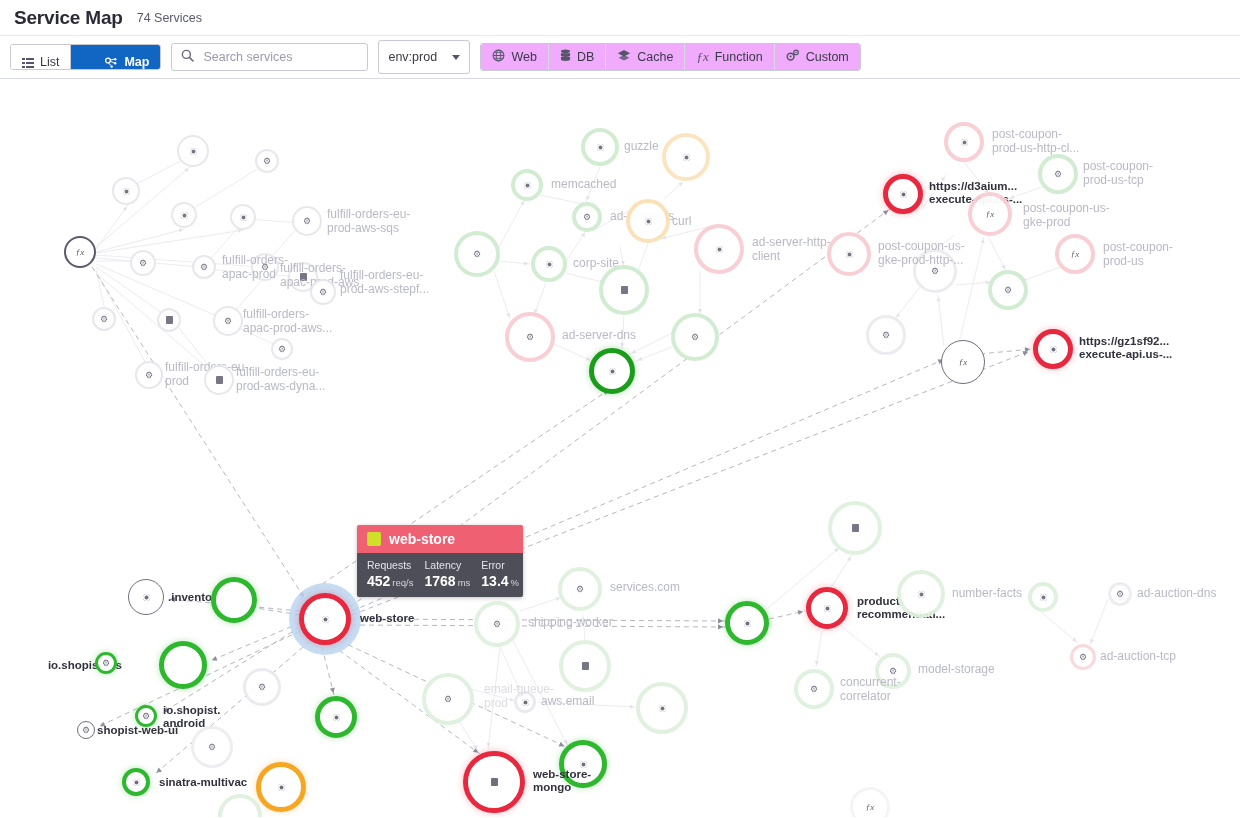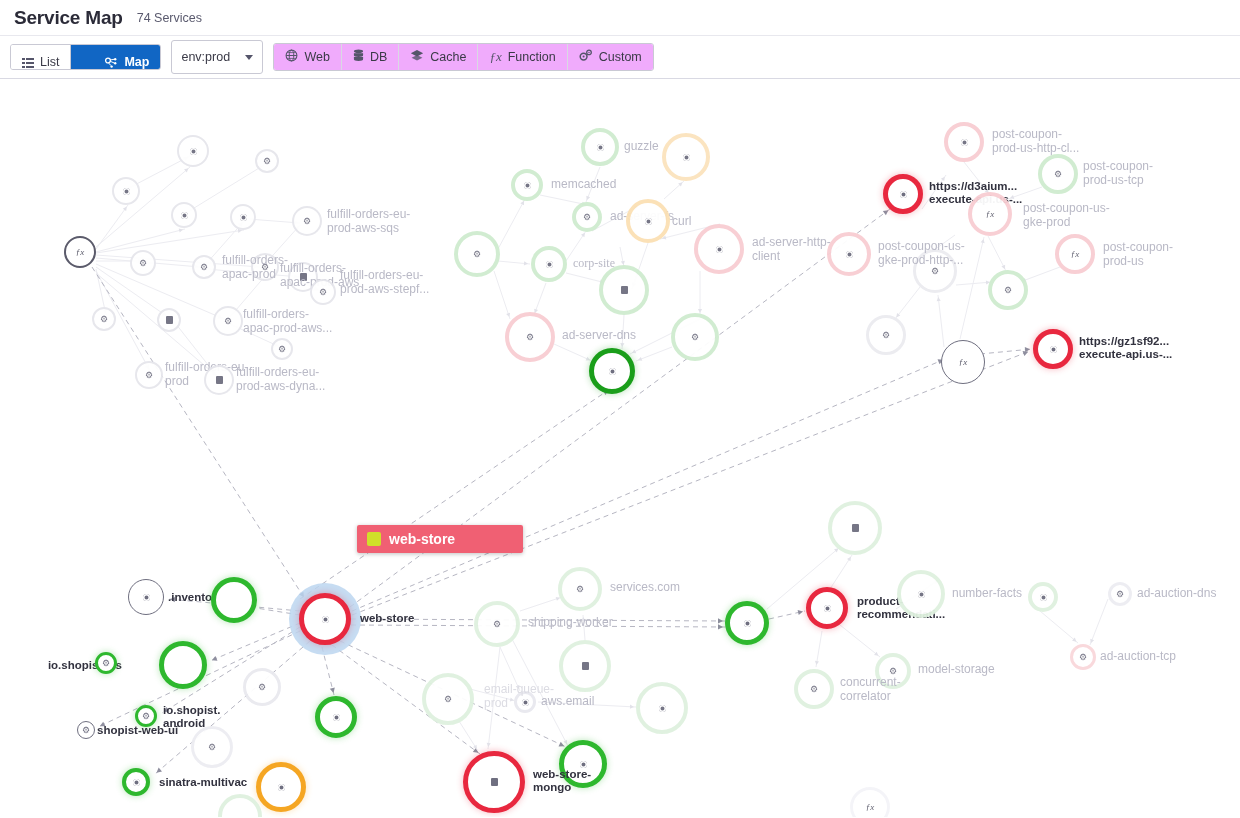--- a/index.html
+++ b/index.html
@@ -285,20 +285,29 @@
           <circle cx="6.6" cy="9.6" r="1.2" fill="#fff"></circle>
           <line x1="5.3" y1="3" x2="9" y2="2.3" stroke="#fff" stroke-width="1"></line>
           <line x1="5.3" y1="4.3" x2="9" y2="5.9" stroke="#fff" stroke-width="1"></line>
           <line x1="3.6" y1="6" x2="6" y2="8.6" stroke="#fff" stroke-width="1"></line>
         </svg>
       </span>
       <span>Map</span>
     </div>
   </div>
 
+  <div class="search-box">
+    <span class="ic">
+      <svg width="13" height="13" viewBox="0 0 13 13">
+        <circle cx="5.4" cy="5.4" r="4" fill="none" stroke="#6a6a7d" stroke-width="1.4"></circle>
+        <line x1="8.4" y1="8.4" x2="12" y2="12" stroke="#6a6a7d" stroke-width="1.6" stroke-linecap="round"></line>
+      </svg>
+    </span>
+    <input type="text" placeholder="Search services" style="">
+  </div>
 
   <div class="env-select">
     <span>env:prod</span>
     <span class="caret"></span>
   </div>
 
   <div class="filter-group">
 
     <div class="filter-btn">
       <span class="ic">
@@ -682,21 +691,21 @@
         <span class="dotglyph"></span>
       </div>
       <div class="node-label dim" style="left: 752px; top: 170px;">ad-server-http-
 client</div>
       <div class="node" style="left: 849px; top: 175px; height: 44px; width: 44px; border: 4px solid rgb(248, 205, 210); opacity: 0.95;">
         <span class="dotglyph"></span>
       </div>
       <div class="node" style="left: 549px; top: 185px; height: 36px; width: 36px; border: 4px solid rgb(207, 236, 207); opacity: 0.95;">
         <span class="dotglyph"></span>
       </div>
-      <div class="node-label dim" style="left: 573px; top: 185px; font-family: Liberation Serif, serif;">corp-site</div>
+      <div class="node-label dim" style="left: 573px; top: 185px;">corp-site</div>
       <div class="node" style="left: 477px; top: 175px; height: 46px; width: 46px; border: 4px solid rgb(207, 236, 207); opacity: 0.95;">
         <span class="cfgglyph">⚙</span>
       </div>
       <div class="node" style="left: 624px; top: 211px; height: 50px; width: 50px; border: 4px solid rgb(207, 236, 207); opacity: 0.95;">
         <span class="sqglyph"></span>
       </div>
       <div class="node" style="left: 530px; top: 258px; height: 50px; width: 50px; border: 4px solid rgb(248, 205, 210); opacity: 0.95;">
         <span class="cfgglyph">⚙</span>
       </div>
       <div class="node-label dim" style="left: 562px; top: 257px;">ad-server-dns</div>
@@ -794,14 +803,28 @@
       <div class="node" style="left: 870px; top: 728px; height: 40px; width: 40px; border: 3px solid rgb(244, 244, 248); opacity: 0.95;">
         <span class="glyph">ƒx</span>
       </div>
     </div>
 
   <div class="tooltip" style="left:357px; top:446px;">
     <div class="tt-head" style="background: rgb(240, 96, 115);">
       <div class="tt-swatch" style="background: rgb(208, 223, 42);"></div>
       <div class="tt-title">web-store</div>
     </div>
+    <div class="tt-body">
+      <div class="tt-metric">
+        <div class="tt-lbl">Requests</div>
+        <div class="tt-val"><span>452</span><span class="tt-unit">req/s</span></div>
+      </div>
+      <div class="tt-metric">
+        <div class="tt-lbl">Latency</div>
+        <div class="tt-val"><span>1768</span><span class="tt-unit">ms</span></div>
+      </div>
+      <div class="tt-metric">
+        <div class="tt-lbl">Error</div>
+        <div class="tt-val"><span>13.4</span><span class="tt-unit">%</span></div>
+      </div>
+    </div>
   </div>
 </div>
 
 </body></html>

